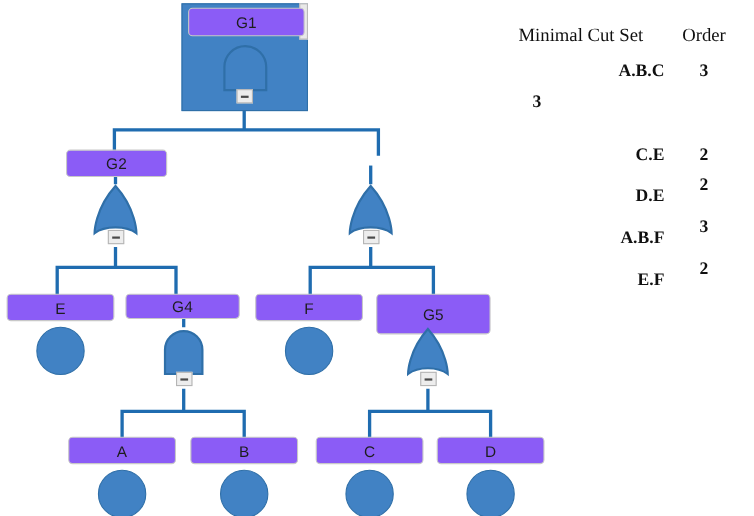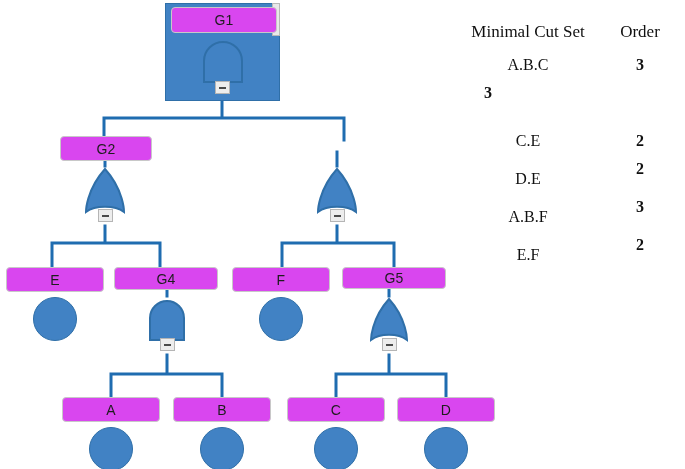--- a/index.html
+++ b/index.html
@@ -44,21 +44,21 @@
     position: absolute;
     background: #e9e9e9;
     border: 1px solid #b9b9b9;
     box-sizing: border-box;
   }
 
   
   .node {
     position: absolute;
     box-sizing: border-box;
-    background: #d946ef;
+    background: #8b5cf6;
     border: 1px solid #c8c8c8;
     border-radius: 4px;
     display: flex;
     align-items: center;
     justify-content: center;
     font-size: 14px;
     color: #1d1d1d;
     letter-spacing: .2px;
   }
 
@@ -119,22 +119,22 @@
     text-align: center;
   }
   .cs-row {
     display: flex;
     align-items: baseline;
     font-size: 16px;
     height: 38px;
   }
   .cs-row .c1 {
     width: 152px;
-    text-align: center;
-    font-weight: normal;
+    text-align: right;
+    font-weight: bold;
   }
   .cs-row .c2 {
     width: 72px;
     text-align: center;
     font-weight: bold;
   }
   .cs-row.lift .c2 { position: relative; top: -10px; }
 </style>
 </head>
 <body>
@@ -214,21 +214,21 @@
     </div>
     <div class="collapse" style="left:160px; top:338px;">
         <i></i>
       </div>
 
     <div class="node" style="left:232px; top:267px; width:98px; height:25px;">
       <span>F</span>
     </div>
     <div class="circle" style="left:259px; top:297px; width:44px; height:44px;"></div>
 
-    <div class="node" style="left:342px; top:267px; width:104px; height:22px;">
+    <div class="node" style="left:342px; top:267px; width:104px; height:37px;">
       <span>G5</span>
     </div>
     <div class="gate" style="left:367px; top:296px;">
       <svg width="44" height="48" viewBox="0 0 44 48">
         <path d="M4,44 C4,44 4,23 22,3 C40,23 40,44 40,44 C31,37 13,37 4,44 Z" fill="#4182c4" stroke="#2f6fa8" stroke-width="2"></path>
       </svg>
     </div>
     <div class="collapse" style="left:382px; top:338px;">
         <i></i>
       </div>

